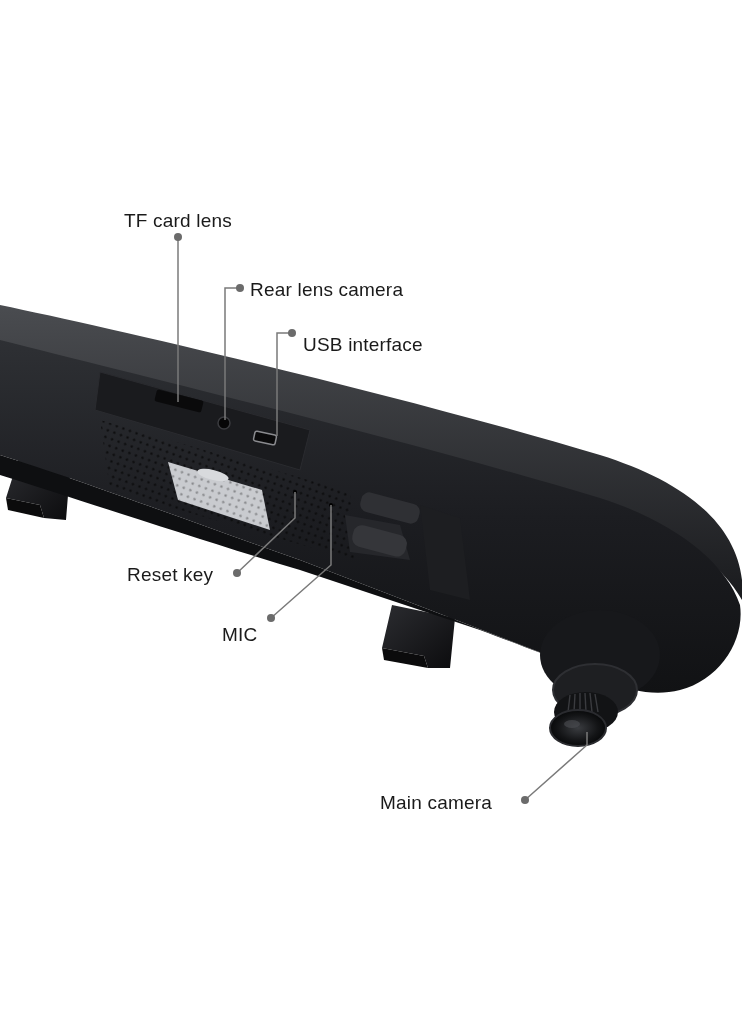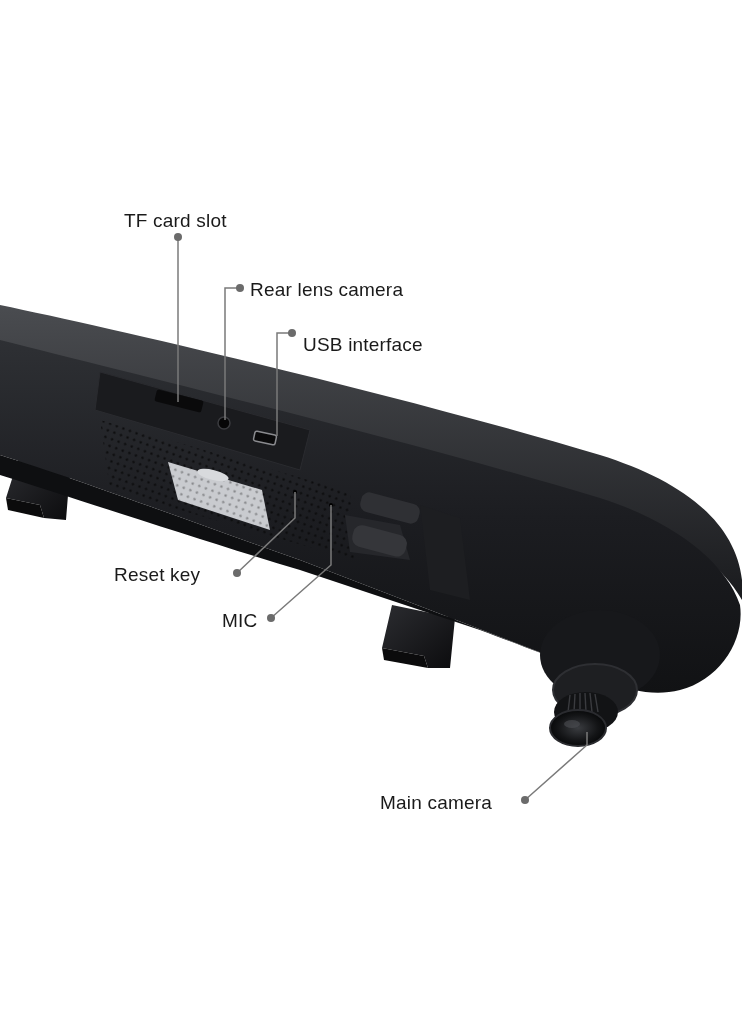--- a/index.html
+++ b/index.html
@@ -136,20 +136,20 @@
     <g fill="#6b6b6b">
       <circle cx="178" cy="237" r="4"></circle>
       <circle cx="240" cy="288" r="4"></circle>
       <circle cx="292" cy="333" r="4"></circle>
       <circle cx="237" cy="573" r="4"></circle>
       <circle cx="271" cy="618" r="4"></circle>
       <circle cx="525" cy="800" r="4"></circle>
     </g>
   </svg>
 
-  <div class="label" style="left:124px; top:211px;">TF card slot</div>
+  <div class="label" style="left:124px; top:211px;">TF card lens</div>
   <div class="label" style="left:250px; top:280px;">Rear lens camera</div>
   <div class="label" style="left:303px; top:335px;">USB interface</div>
-  <div class="label" style="left:114px; top:565px;">Reset key</div>
-  <div class="label" style="left:222px; top:611px;">MIC</div>
+  <div class="label" style="left:127px; top:565px;">Reset key</div>
+  <div class="label" style="left:222px; top:625px;">MIC</div>
   <div class="label" style="left:380px; top:793px;">Main camera</div>
 
 </div>
 
 </body></html>

